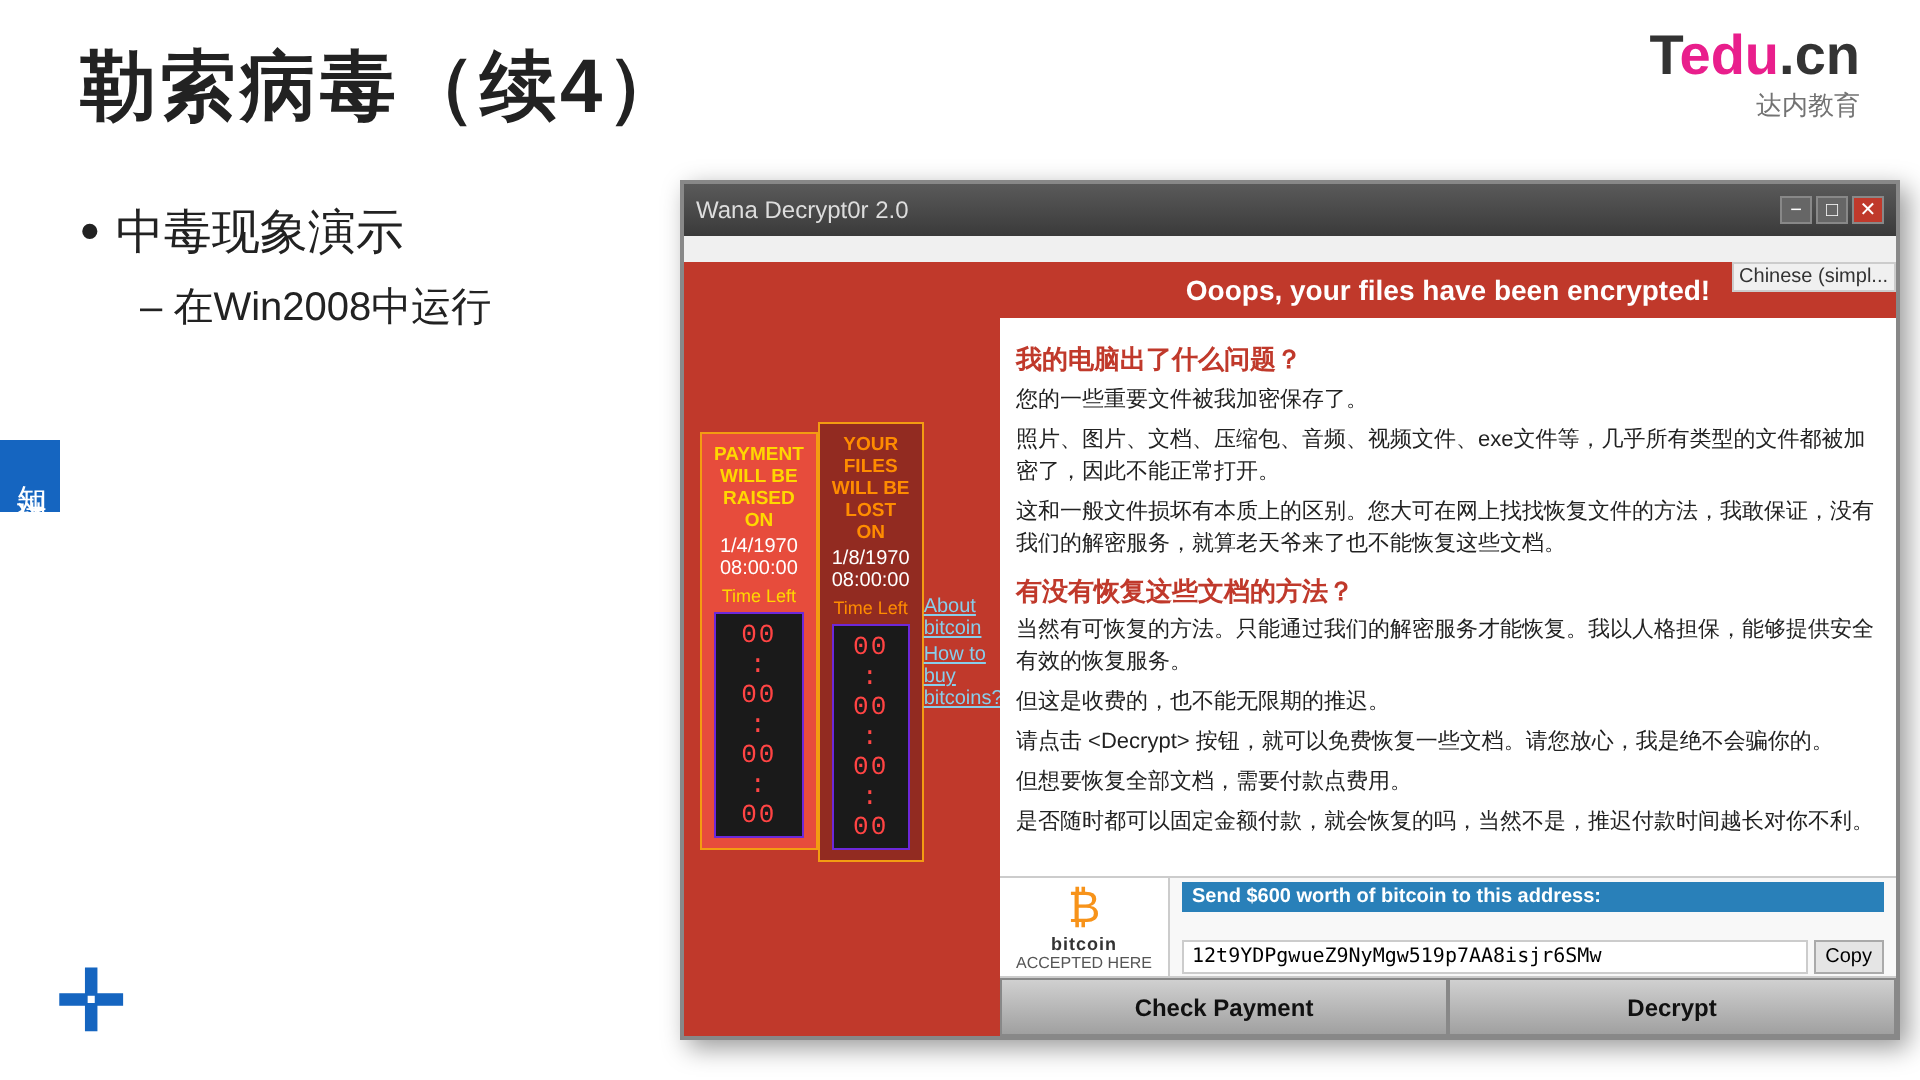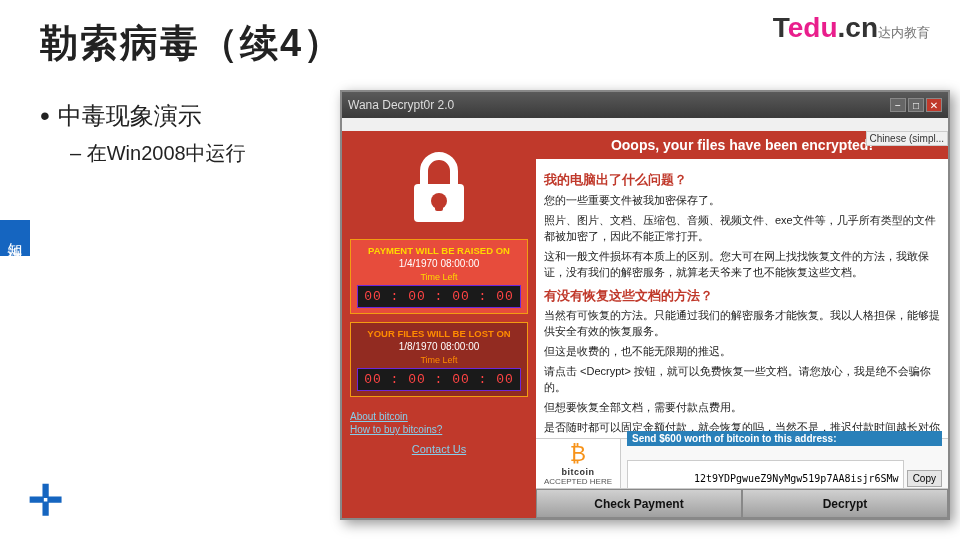--- a/index.html
+++ b/index.html
@@ -22,20 +22,21 @@
       color: #222;
       letter-spacing: 2px;
     }
 
     
     .logo {
       position: absolute;
       top: 14px;
       right: 30px;
       display: flex;
+      flex-direction: column;
       align-items: flex-end;
     }
     .logo-text {
       font-size: 28px;
       font-weight: bold;
       line-height: 1;
     }
     .logo-t { color: #333; }
     .logo-edu { color: #e91e8c; }
     .logo-dot { color: #333; }
@@ -150,25 +151,25 @@
 
     
     .wanna-body {
       display: flex;
       flex: 1;
       overflow: hidden;
     }
 
     
     .left-panel {
-      width: 194px;
+      width: 158px;
       background: #c0392b;
       flex-shrink: 0;
       display: flex;
-      flex-direction: column;
+      flex-direction: row;
       align-items: center;
       padding: 10px 8px;
     }
     .padlock-icon {
       width: 70px;
       height: 80px;
       margin: 8px auto 10px;
     }
 
     .payment-box {
@@ -344,24 +345,23 @@
     }
     .address-box {
       display: flex;
       align-items: center;
       gap: 3px;
     }
     .btc-address {
       font-size: 10px;
       background: #fff;
       border: 1px solid #ccc;
-      padding: 12px 4px;
+      padding: 2px 4px;
       font-family: monospace;
       flex: 1;
-      text-align: right;
     }
     .copy-btn {
       font-size: 10px;
       background: #e5e5e5;
       border: 1px solid #aaa;
       padding: 2px 5px;
       cursor: pointer;
     }
 
     

